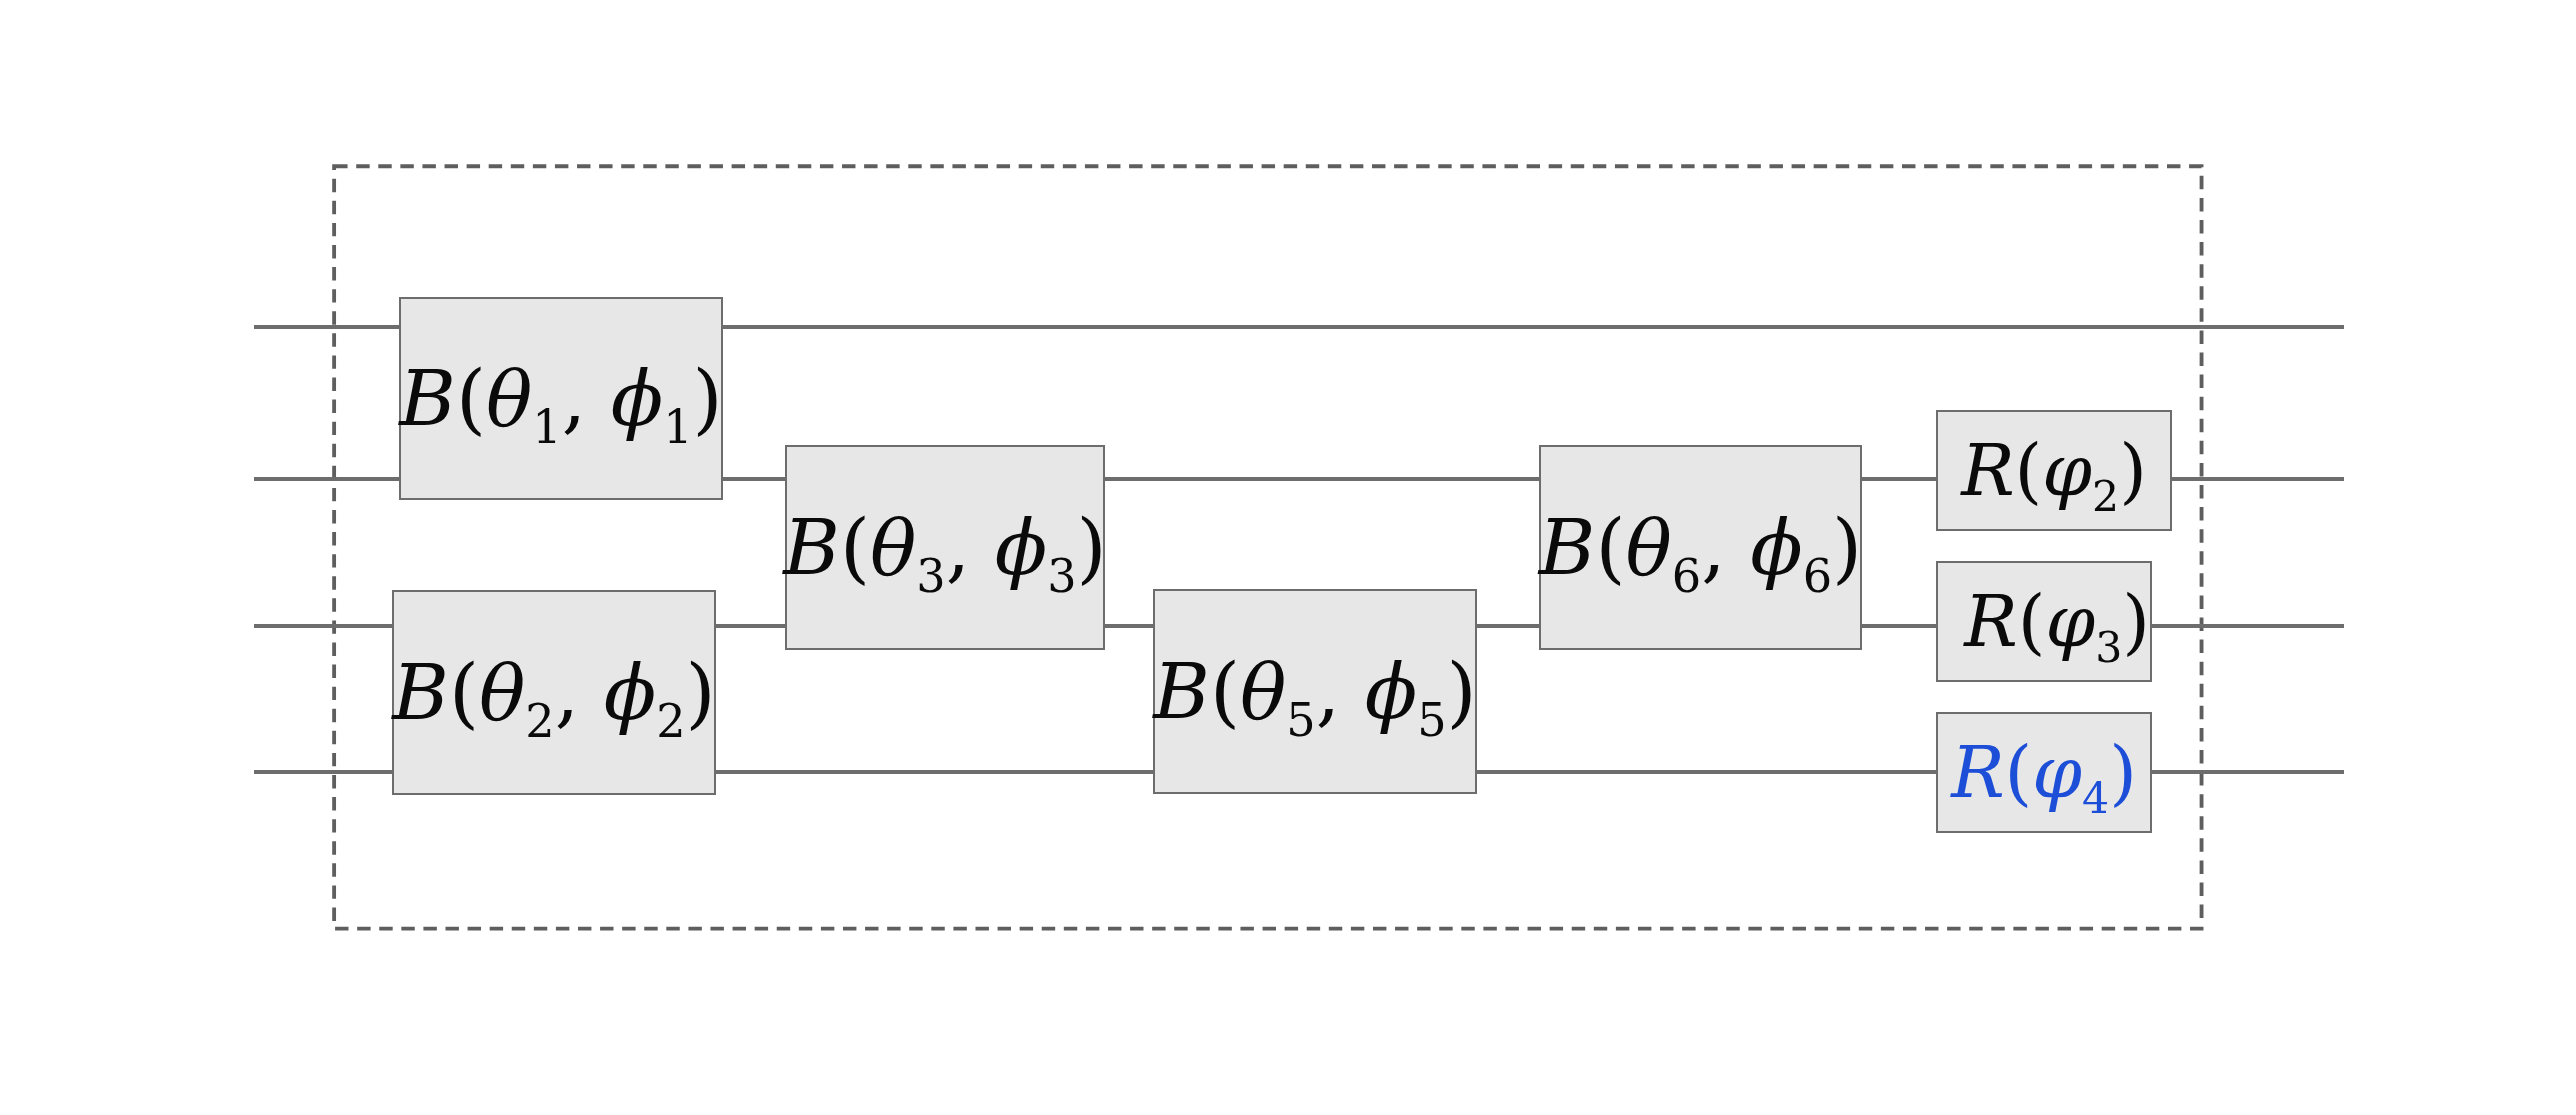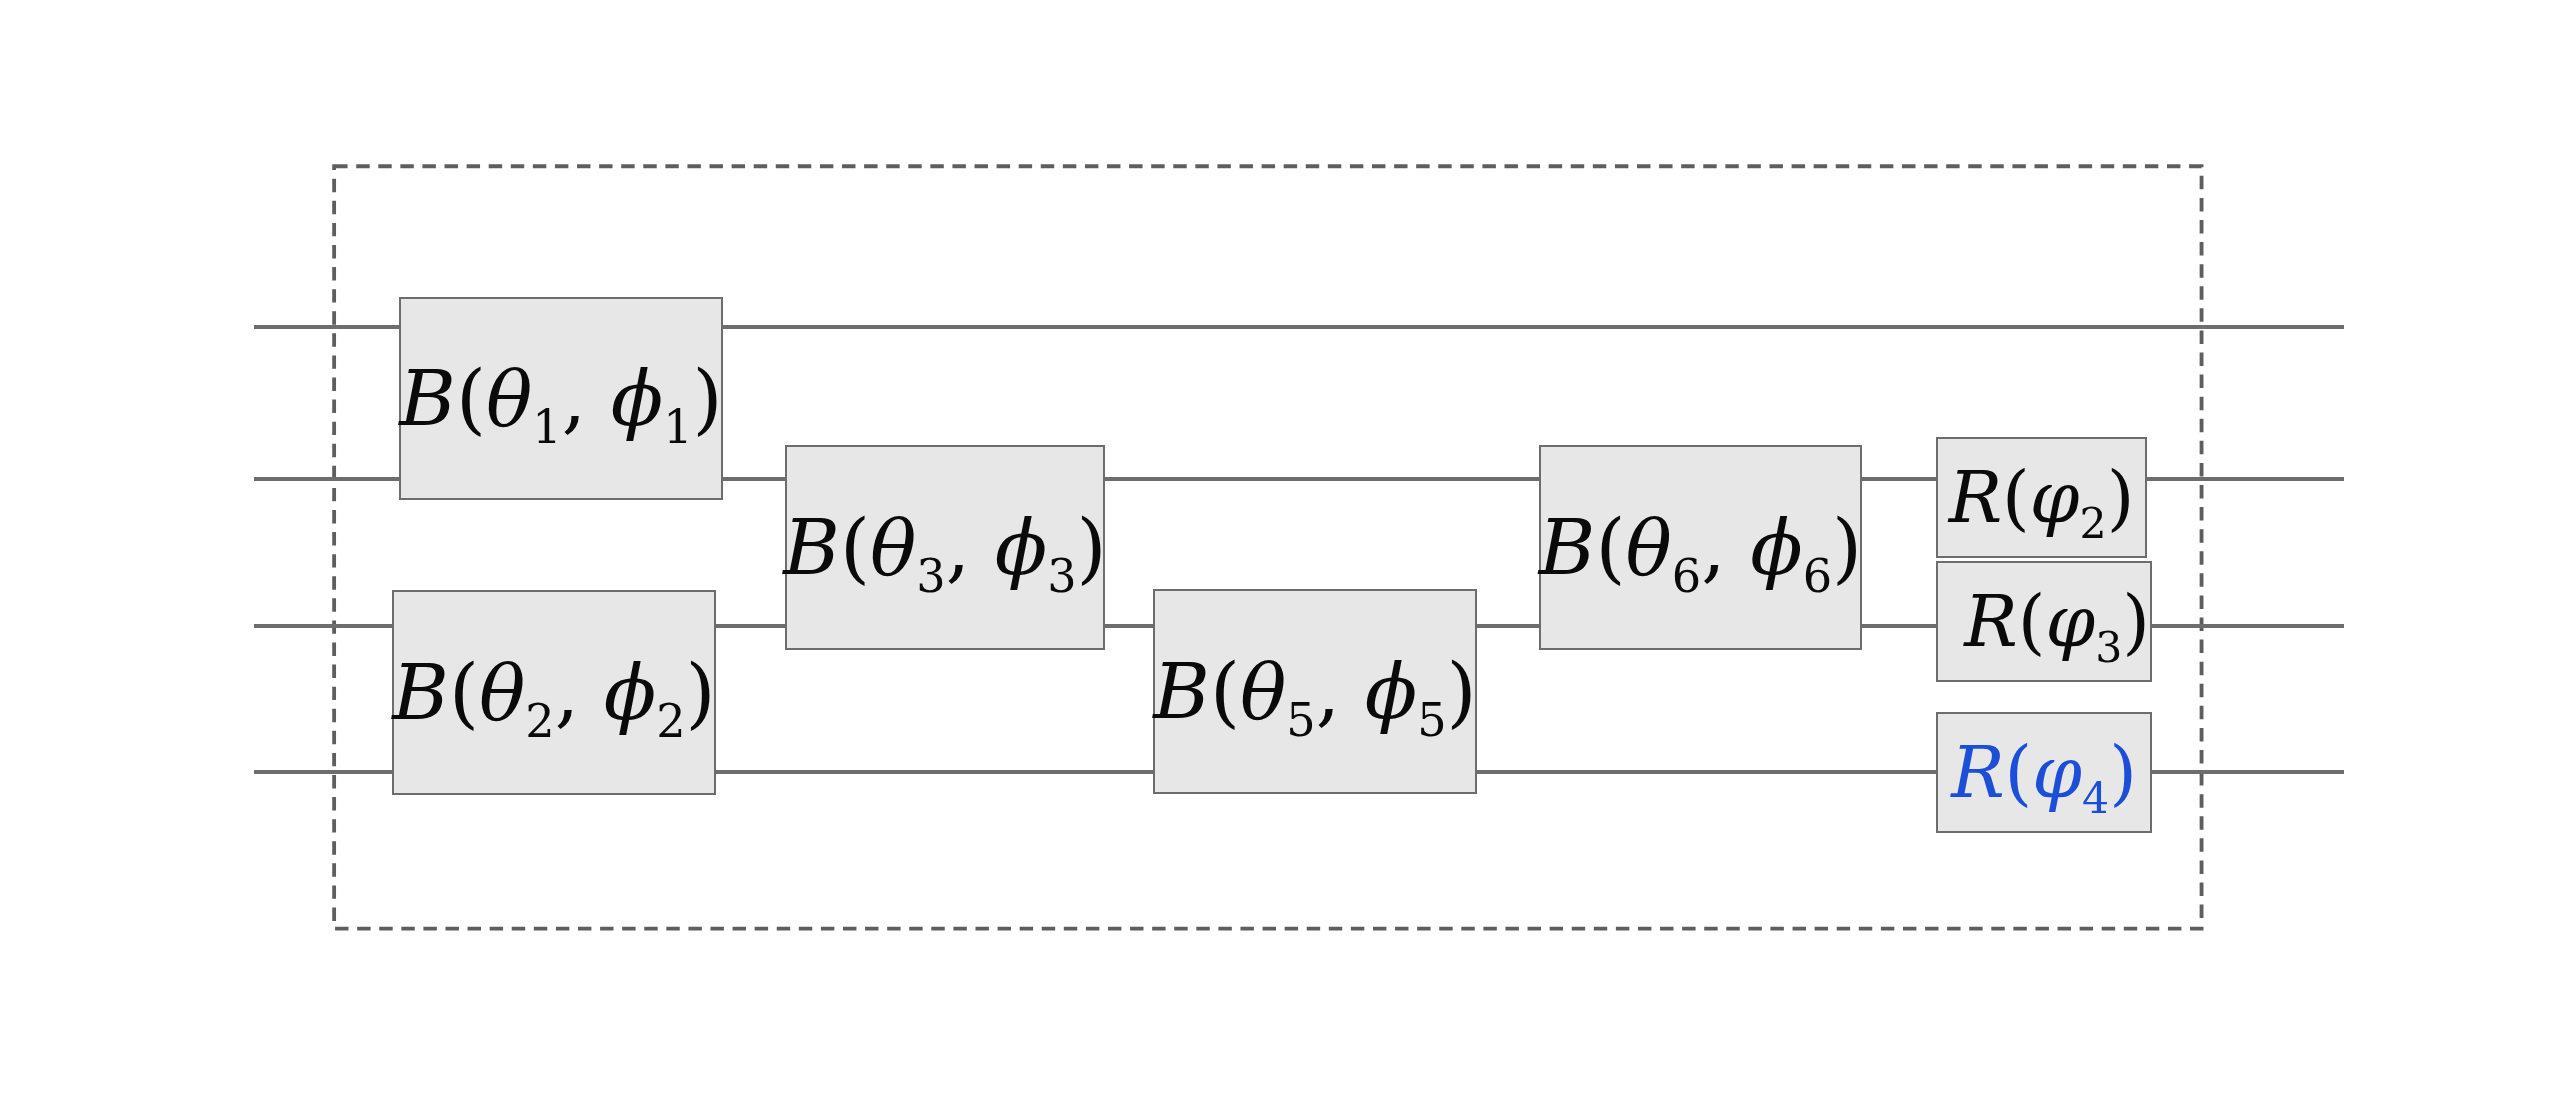--- a/index.html
+++ b/index.html
@@ -65,21 +65,21 @@
     </div>
     <div class="gate beamsplitter" style="left: 785px; top: 445px; width: 320px; height: 205px; background: rgb(231, 231, 231); border: 2.9px solid rgb(109, 109, 109); color: rgb(10, 10, 10);">
       <span><i>B</i>(<i>θ</i><sub>3</sub>, <i>ϕ</i><sub>3</sub>)</span>
     </div>
     <div class="gate beamsplitter" style="left: 1153px; top: 589px; width: 324px; height: 205px; background: rgb(231, 231, 231); border: 2.9px solid rgb(109, 109, 109); color: rgb(10, 10, 10);">
       <span><i>B</i>(<i>θ</i><sub>5</sub>, <i>ϕ</i><sub>5</sub>)</span>
     </div>
     <div class="gate beamsplitter" style="left: 1539px; top: 445px; width: 323px; height: 205px; background: rgb(231, 231, 231); border: 2.9px solid rgb(109, 109, 109); color: rgb(10, 10, 10);">
       <span><i>B</i>(<i>θ</i><sub>6</sub>, <i>ϕ</i><sub>6</sub>)</span>
     </div>
-    <div class="gate phase-shifter" style="left: 1936px; top: 410px; width: 211px; height: 121px; background: rgb(231, 231, 231); border: 2.9px solid rgb(109, 109, 109); color: rgb(10, 10, 10); margin-top: 27px;">
+    <div class="gate phase-shifter" style="left: 1936px; top: 410px; width: 236px; height: 121px; background: rgb(231, 231, 231); border: 2.9px solid rgb(109, 109, 109); color: rgb(10, 10, 10);">
       <span><i>R</i>(<i>φ</i><sub>2</sub>)</span>
     </div>
     <div class="gate phase-shifter" style="left: 1936px; top: 561px; width: 216px; height: 121px; background: rgb(231, 231, 231); border: 2.9px solid rgb(109, 109, 109); color: rgb(10, 10, 10); justify-content: flex-end;">
       <span><i>R</i>(<i>φ</i><sub>3</sub>)</span>
     </div>
     <div class="gate phase-shifter" style="left: 1936px; top: 712px; width: 216px; height: 121px; background: rgb(231, 231, 231); border: 2.9px solid rgb(109, 109, 109); color: #1d4ed8;">
       <span><i>R</i>(<i>φ</i><sub>4</sub>)</span>
     </div>
   </div>
 

